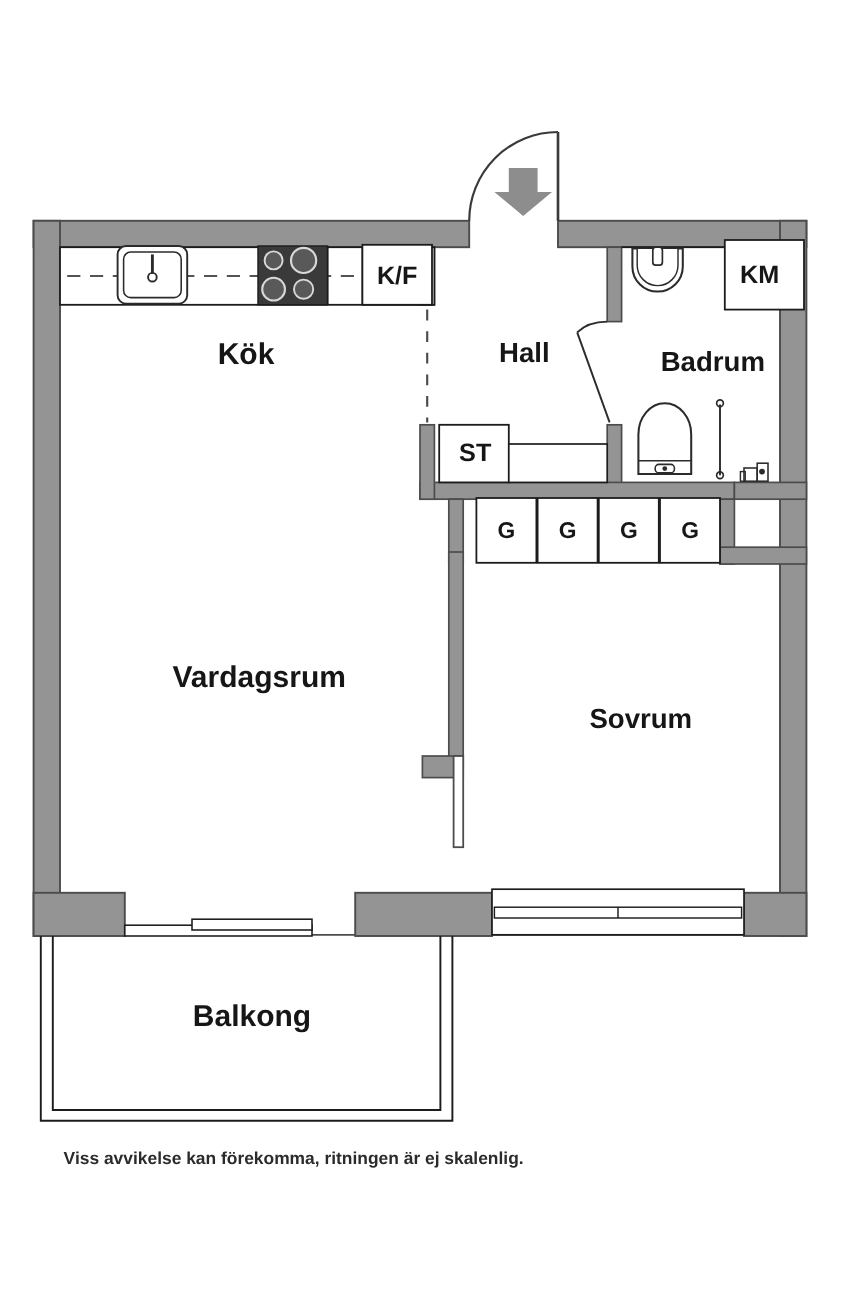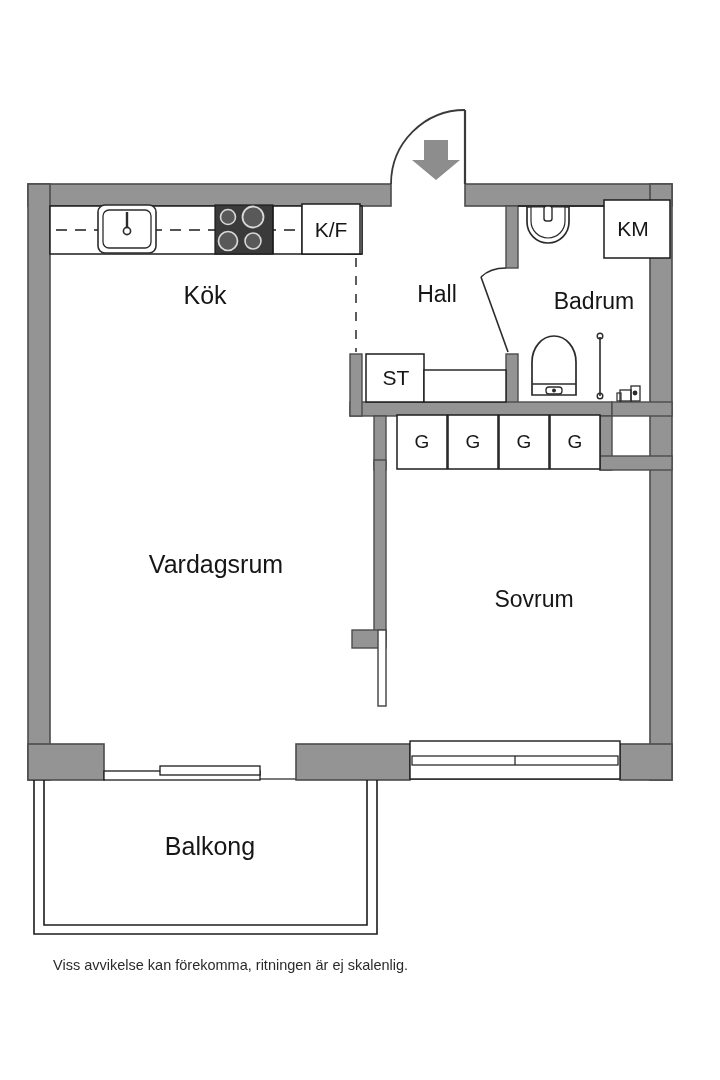--- a/index.html
+++ b/index.html
@@ -12,20 +12,21 @@
     height: 1080px;
     font-family: "Liberation Sans", sans-serif;
     position: relative;
     overflow: hidden;
   }
   #floorplan-root {
     position: absolute;
     left: 0; top: 0;
     width: 720px;
     height: 1080px;
+    font-weight: bold;
   }
   svg#plan-svg {
     display: block;
     width: 720px;
     height: 1080px;
   }
   .room-label {
     font-family: "Liberation Sans", sans-serif;
     fill: #161616;
     text-anchor: middle;

